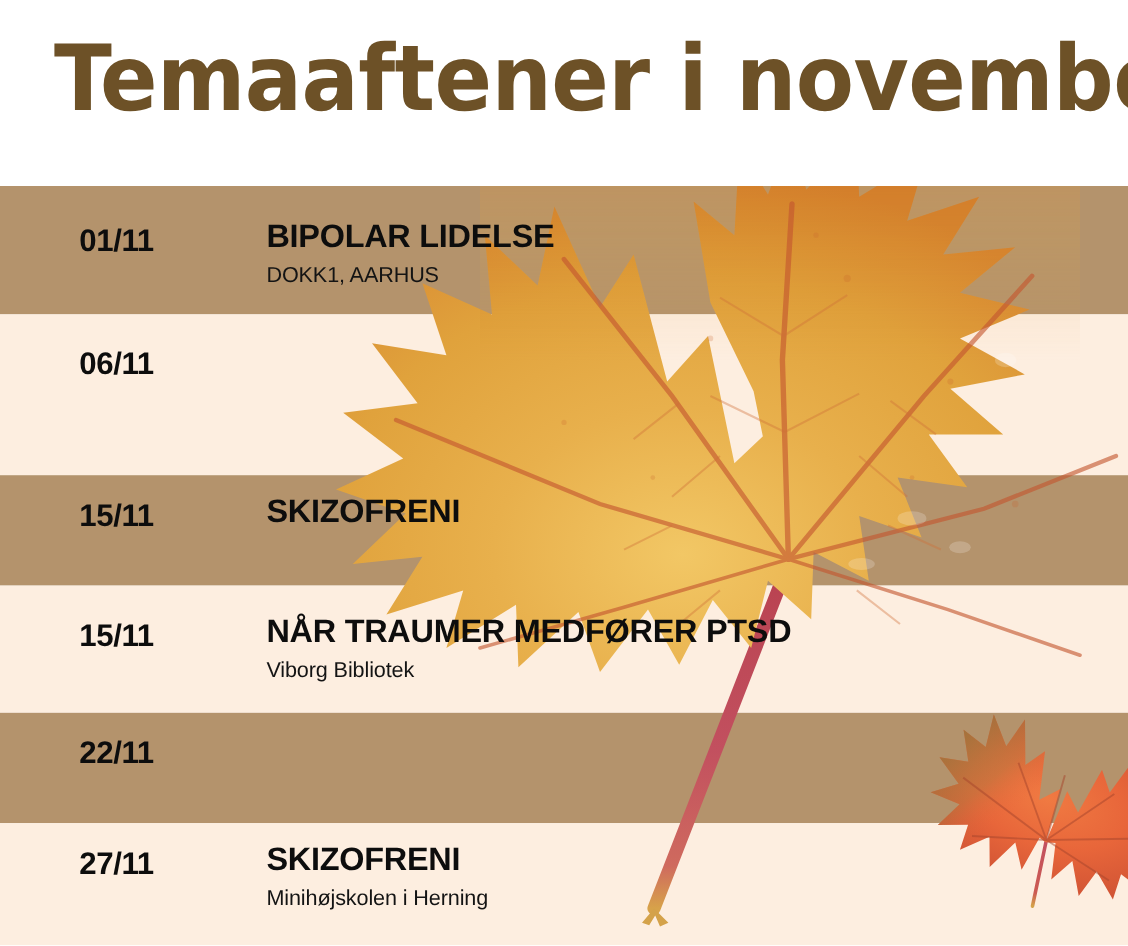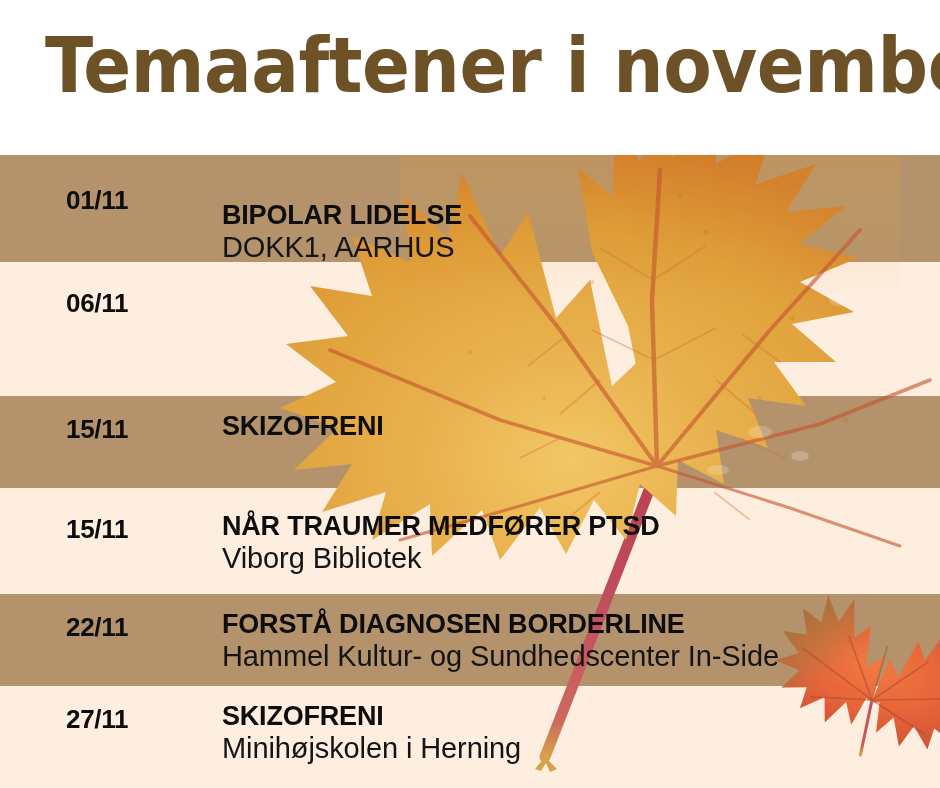--- a/index.html
+++ b/index.html
@@ -36,21 +36,21 @@
     font-size:26px;font-weight:700;color:#0d0d0d;letter-spacing:-0.3px;
     white-space:nowrap;
   }
   .rowtext{position:absolute;left:222px;right:0;}
   .ev-title{
     font-size:27px;font-weight:700;color:#0d0d0d;
     letter-spacing:-0.2px;line-height:33px;white-space:nowrap;
   }
   .ev-title.narrow{transform:scaleX(0.9);transform-origin:left top;}
   .ev-place{
-    font-size:29px;font-weight:400;color:#141414;
+    font-size:18px;font-weight:400;color:#141414;
     letter-spacing:-0.1px;line-height:28px;white-space:nowrap;margin-top:1px;
   }
 
   
   .r1{top:155px;height:107px;}
   .r2{top:262px;height:134px;text-decoration:underline;}
   .r3{top:396px;height:92px;}
   .r4{top:488px;height:106px;}
   .r5{top:594px;height:92px;}
   .r6{top:686px;height:102px;}
@@ -433,21 +433,21 @@
   </svg>
 
   <div id="header">
     <div id="poster-title">Temaaftener i november</div>
   </div>
 
   <div id="rows">
 
     <div class="row r1">
       <div class="date" style="top:30px">01/11</div>
-      <div class="rowtext" style="top:44px">
+      <div class="rowtext" style="top:26px">
         <div class="ev-title">BIPOLAR LIDELSE</div>
         <div class="ev-place">DOKK1, AARHUS</div>
       </div>
     </div>
 
     <div class="row r2">
       <div class="date" style="top:26px">06/11</div>
     </div>
 
     <div class="row r3">
@@ -460,24 +460,20 @@
     <div class="row r4">
       <div class="date" style="top:26px">15/11</div>
       <div class="rowtext" style="top:22px">
         <div class="ev-title">NÅR TRAUMER MEDFØRER PTSD</div>
         <div class="ev-place">Viborg Bibliotek</div>
       </div>
     </div>
 
     <div class="row r5">
       <div class="date" style="top:18px">22/11</div>
-      <div class="rowtext" style="top:14px">
-        <div class="ev-title">FORSTÅ DIAGNOSEN BORDERLINE</div>
-        <div class="ev-place">Hammel Kultur- og Sundhedscenter In-Side</div>
-      </div>
     </div>
 
     <div class="row r6">
       <div class="date" style="top:18px">27/11</div>
       <div class="rowtext" style="top:14px">
         <div class="ev-title">SKIZOFRENI</div>
         <div class="ev-place">Minihøjskolen i Herning</div>
       </div>
     </div>
 

